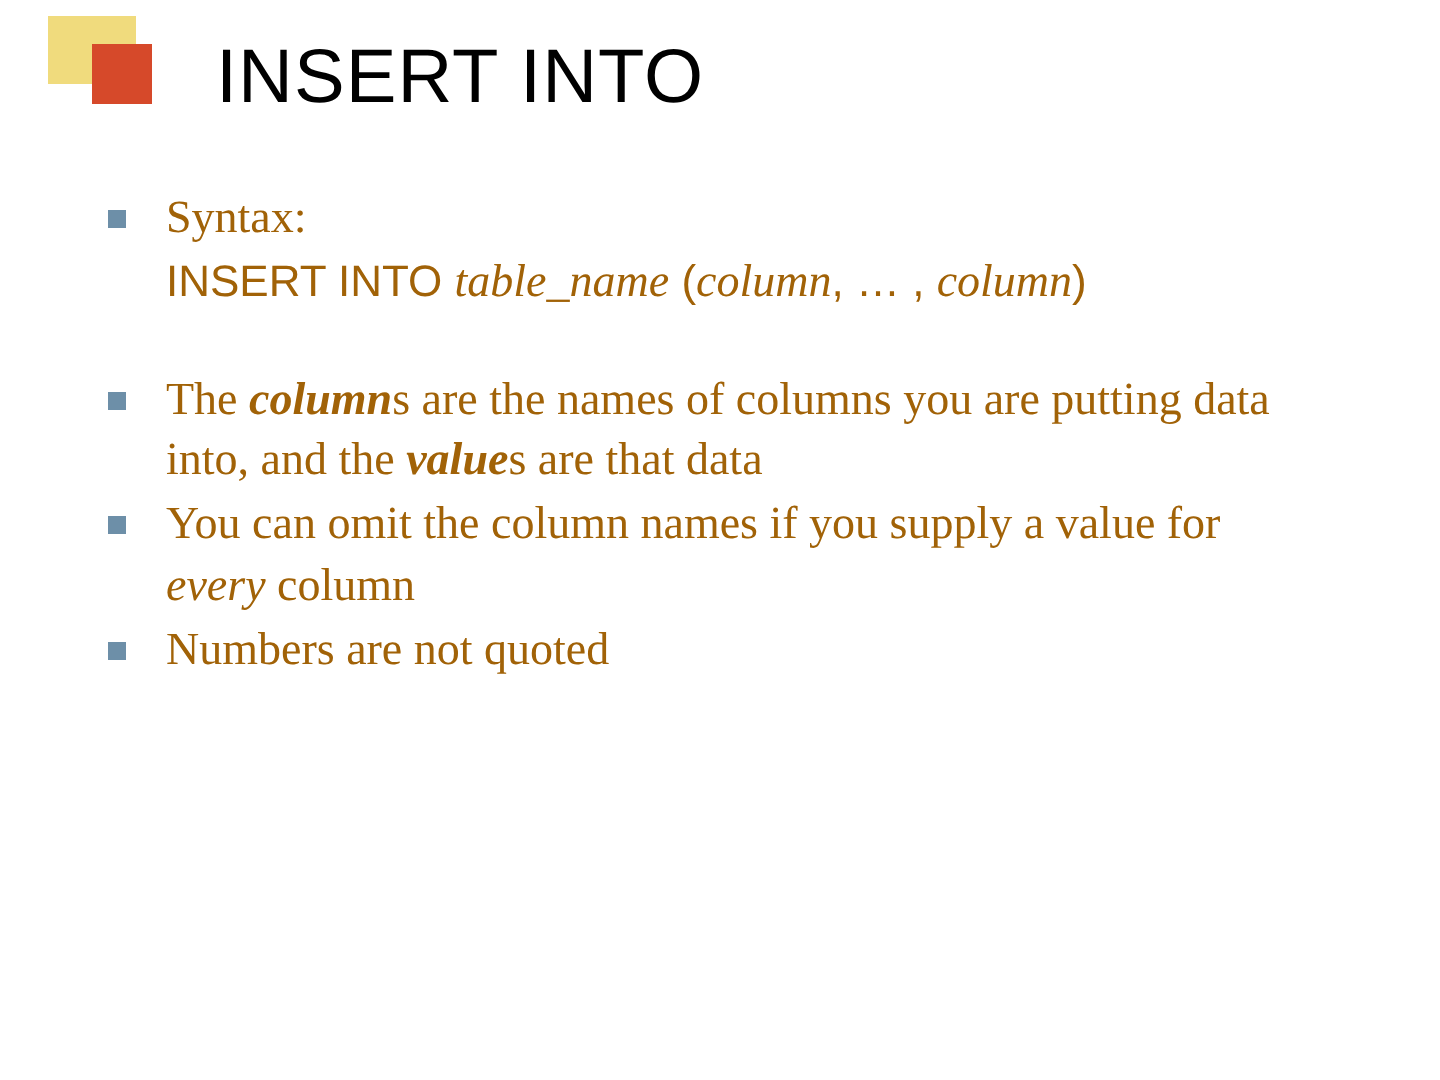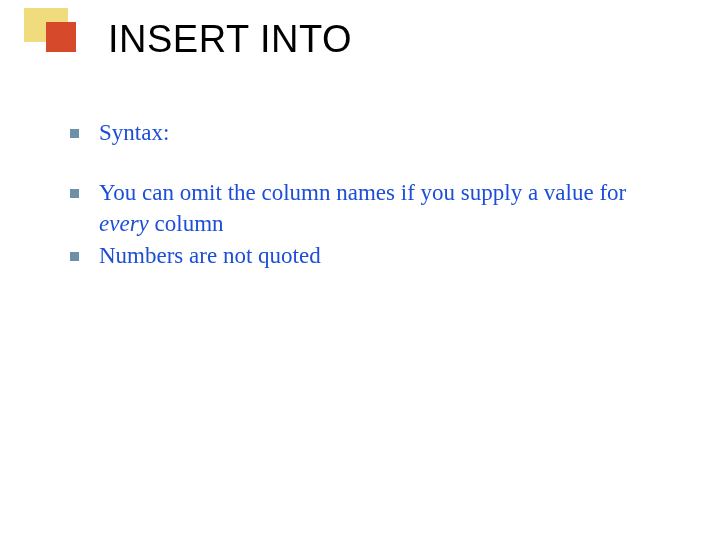--- a/index.html
+++ b/index.html
@@ -29,28 +29,27 @@
     left: 108px;
     top: 18px;
     font-family: Verdana, Geneva, sans-serif;
     font-size: 38px;
     font-weight: 400;
     color: #000;
     letter-spacing: 0.5px;
   }
   .content {
     position: absolute;
-    left: 70px;
+    left: 54px;
     top: 94px;
     width: 610px;
     font-family: "Times New Roman", Times, serif;
     font-size: 23px;
     line-height: 1.32;
-    color: #1d4ed8;
-    margin-top: 24px;
+    color: #a16207;
   }
   .bullet-row {
     display: flex;
     align-items: flex-start;
     margin-bottom: 2px;
   }
   .bullet-icon {
     flex: 0 0 auto;
     width: 9px; height: 9px;
     background: #6d8fa8;
@@ -80,24 +79,33 @@
   <div class="content">
 
     <div class="bullet-row">
       <div class="bullet-icon"></div>
       <div class="bullet-text">
         <span>Syntax:</span>
       </div>
     </div>
 
     <div class="syntax-block">
+      <div>
+        <span class="verdana">INSERT INTO </span><span class="italic">table_name</span><span class="verdana"> (</span><span class="italic">column</span><span class="verdana">, … , </span><span class="italic">column</span><span class="verdana">)</span>
+      </div>
     </div>
 
     <div class="spacer"></div>
 
+    <div class="bullet-row">
+      <div class="bullet-icon"></div>
+      <div class="bullet-text">
+        <span>The </span><span class="bolditalic">column</span><span>s are the names of columns you are putting data into, and the </span><span class="bolditalic">value</span><span>s are that data</span>
+      </div>
+    </div>
 
 
     <div class="bullet-row">
       <div class="bullet-icon"></div>
       <div class="bullet-text">
         <span>You can omit the column names if you supply a value for </span><span class="italic">every</span><span> column</span>
       </div>
     </div>
 
     <div class="bullet-row">

